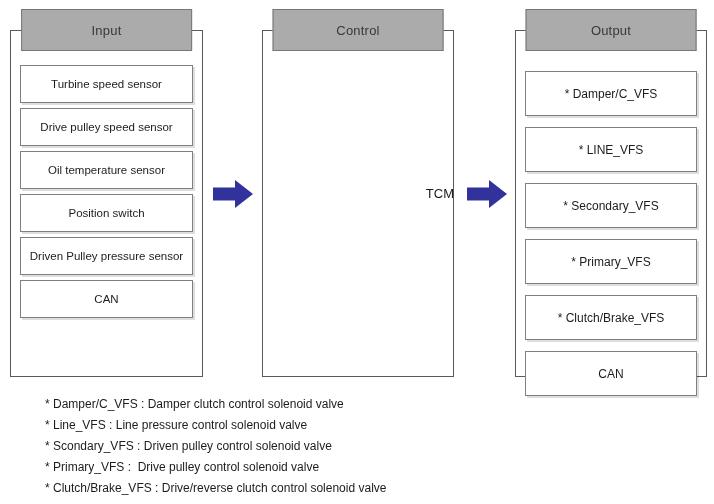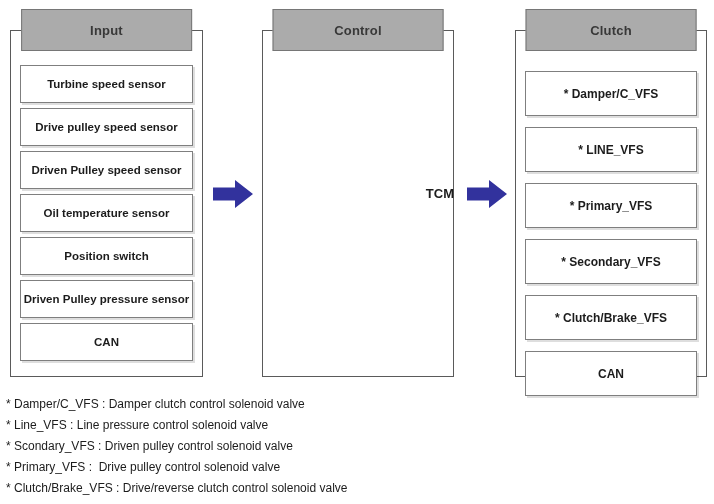--- a/index.html
+++ b/index.html
@@ -7,21 +7,21 @@
     --header_fill:#ababab;
     --header_border:#767676;
     --frame_border:#5a5a5a;
     --box_border:#7f7f7f;
     --text_dark:#1c1c1c;
     --header_text:#383838;
   }
   *{margin:0;padding:0;box-sizing:border-box;}
   html,body{width:714px;height:504px;background:#ffffff;overflow:hidden;
     font-family:"Liberation Sans","DejaVu Sans",sans-serif;}
-  .diagram{position:relative;width:673px;height:386px;font-weight:bold;}
+  .diagram{position:relative;width:673px;height:386px;}
   .panel{position:absolute;top:0;height:377px;}
   .panel.input{left:10px;width:193px;}
   .panel.control{left:262px;width:192px;padding-left:44px;}
   .panel.output{left:515px;width:192px;}
   .frame{position:absolute;top:30px;left:0;right:0;bottom:0;
     border:1px solid var(--frame_border);background:#ffffff;}
   .header{position:absolute;top:9px;left:50%;transform:translateX(-50%);
     width:89%;height:42px;background:var(--header_fill);
     border:1px solid var(--header_border);z-index:2;
     display:flex;align-items:center;justify-content:center;
@@ -34,38 +34,37 @@
     box-shadow:2px 2px 0 rgba(0,0,0,0.13);}
   .panel.input .item{height:38px;}
   .panel.output .item{height:45px;font-size:12px;margin-top:6px;}
   .tcm{position:absolute;top:186px;left:0;width:100%;text-align:right;
     font-size:13px;color:var(--text_dark);z-index:1;}
   .arrow{position:absolute;top:180px;width:40px;height:28px;}
   .arrow.a1{left:213px;}
   .arrow.a2{left:467px;}
   .arrow svg{display:block;width:100%;height:100%;}
   .arrow polygon{fill:var(--arrow);}
-  .footnotes{padding:8px 0 0 6px;}
+  .footnotes{padding:8px 0 0 6px;margin-left:39px;}
   .footnote{font-size:12px;line-height:21px;color:var(--text_dark);
     white-space:pre-wrap;}
 </style>
 </head>
 <body>
 
 <div class="diagram">
 
   <div class="panel input">
     <div class="frame"></div>
     <div class="header">
       <span>Input</span>
     </div>
     <div class="body">
       <div class="item">Turbine speed sensor</div>
       <div class="item">Drive pulley speed sensor</div>
-      <div class="item">Driven Pulley speed sensor</div>
       <div class="item">Oil temperature sensor</div>
       <div class="item">Position switch</div>
       <div class="item">Driven Pulley pressure sensor</div>
       <div class="item">CAN</div>
     </div>
   </div>
 
   <div class="arrow a1">
     <svg viewBox="0 0 40 28" preserveAspectRatio="none" aria-hidden="true">
       <polygon points="0,7.5 22,7.5 22,0 40,14 22,28 22,20.5 0,20.5"></polygon>
@@ -82,27 +81,27 @@
 
   <div class="arrow a2">
     <svg viewBox="0 0 40 28" preserveAspectRatio="none" aria-hidden="true">
       <polygon points="0,7.5 22,7.5 22,0 40,14 22,28 22,20.5 0,20.5"></polygon>
     </svg>
   </div>
 
   <div class="panel output">
     <div class="frame"></div>
     <div class="header">
-      <span>Clutch</span>
+      <span>Output</span>
     </div>
     <div class="body">
       <div class="item">* Damper/C_VFS</div>
       <div class="item">* LINE_VFS</div>
+      <div class="item">* Secondary_VFS</div>
       <div class="item">* Primary_VFS</div>
-      <div class="item">* Secondary_VFS</div>
       <div class="item">* Clutch/Brake_VFS</div>
       <div class="item">CAN</div>
     </div>
   </div>
 
 </div>
 
 <div class="footnotes">
   <div class="footnote">* Damper/C_VFS : Damper clutch control solenoid valve</div>
   <div class="footnote">* Line_VFS : Line pressure control solenoid valve</div>

